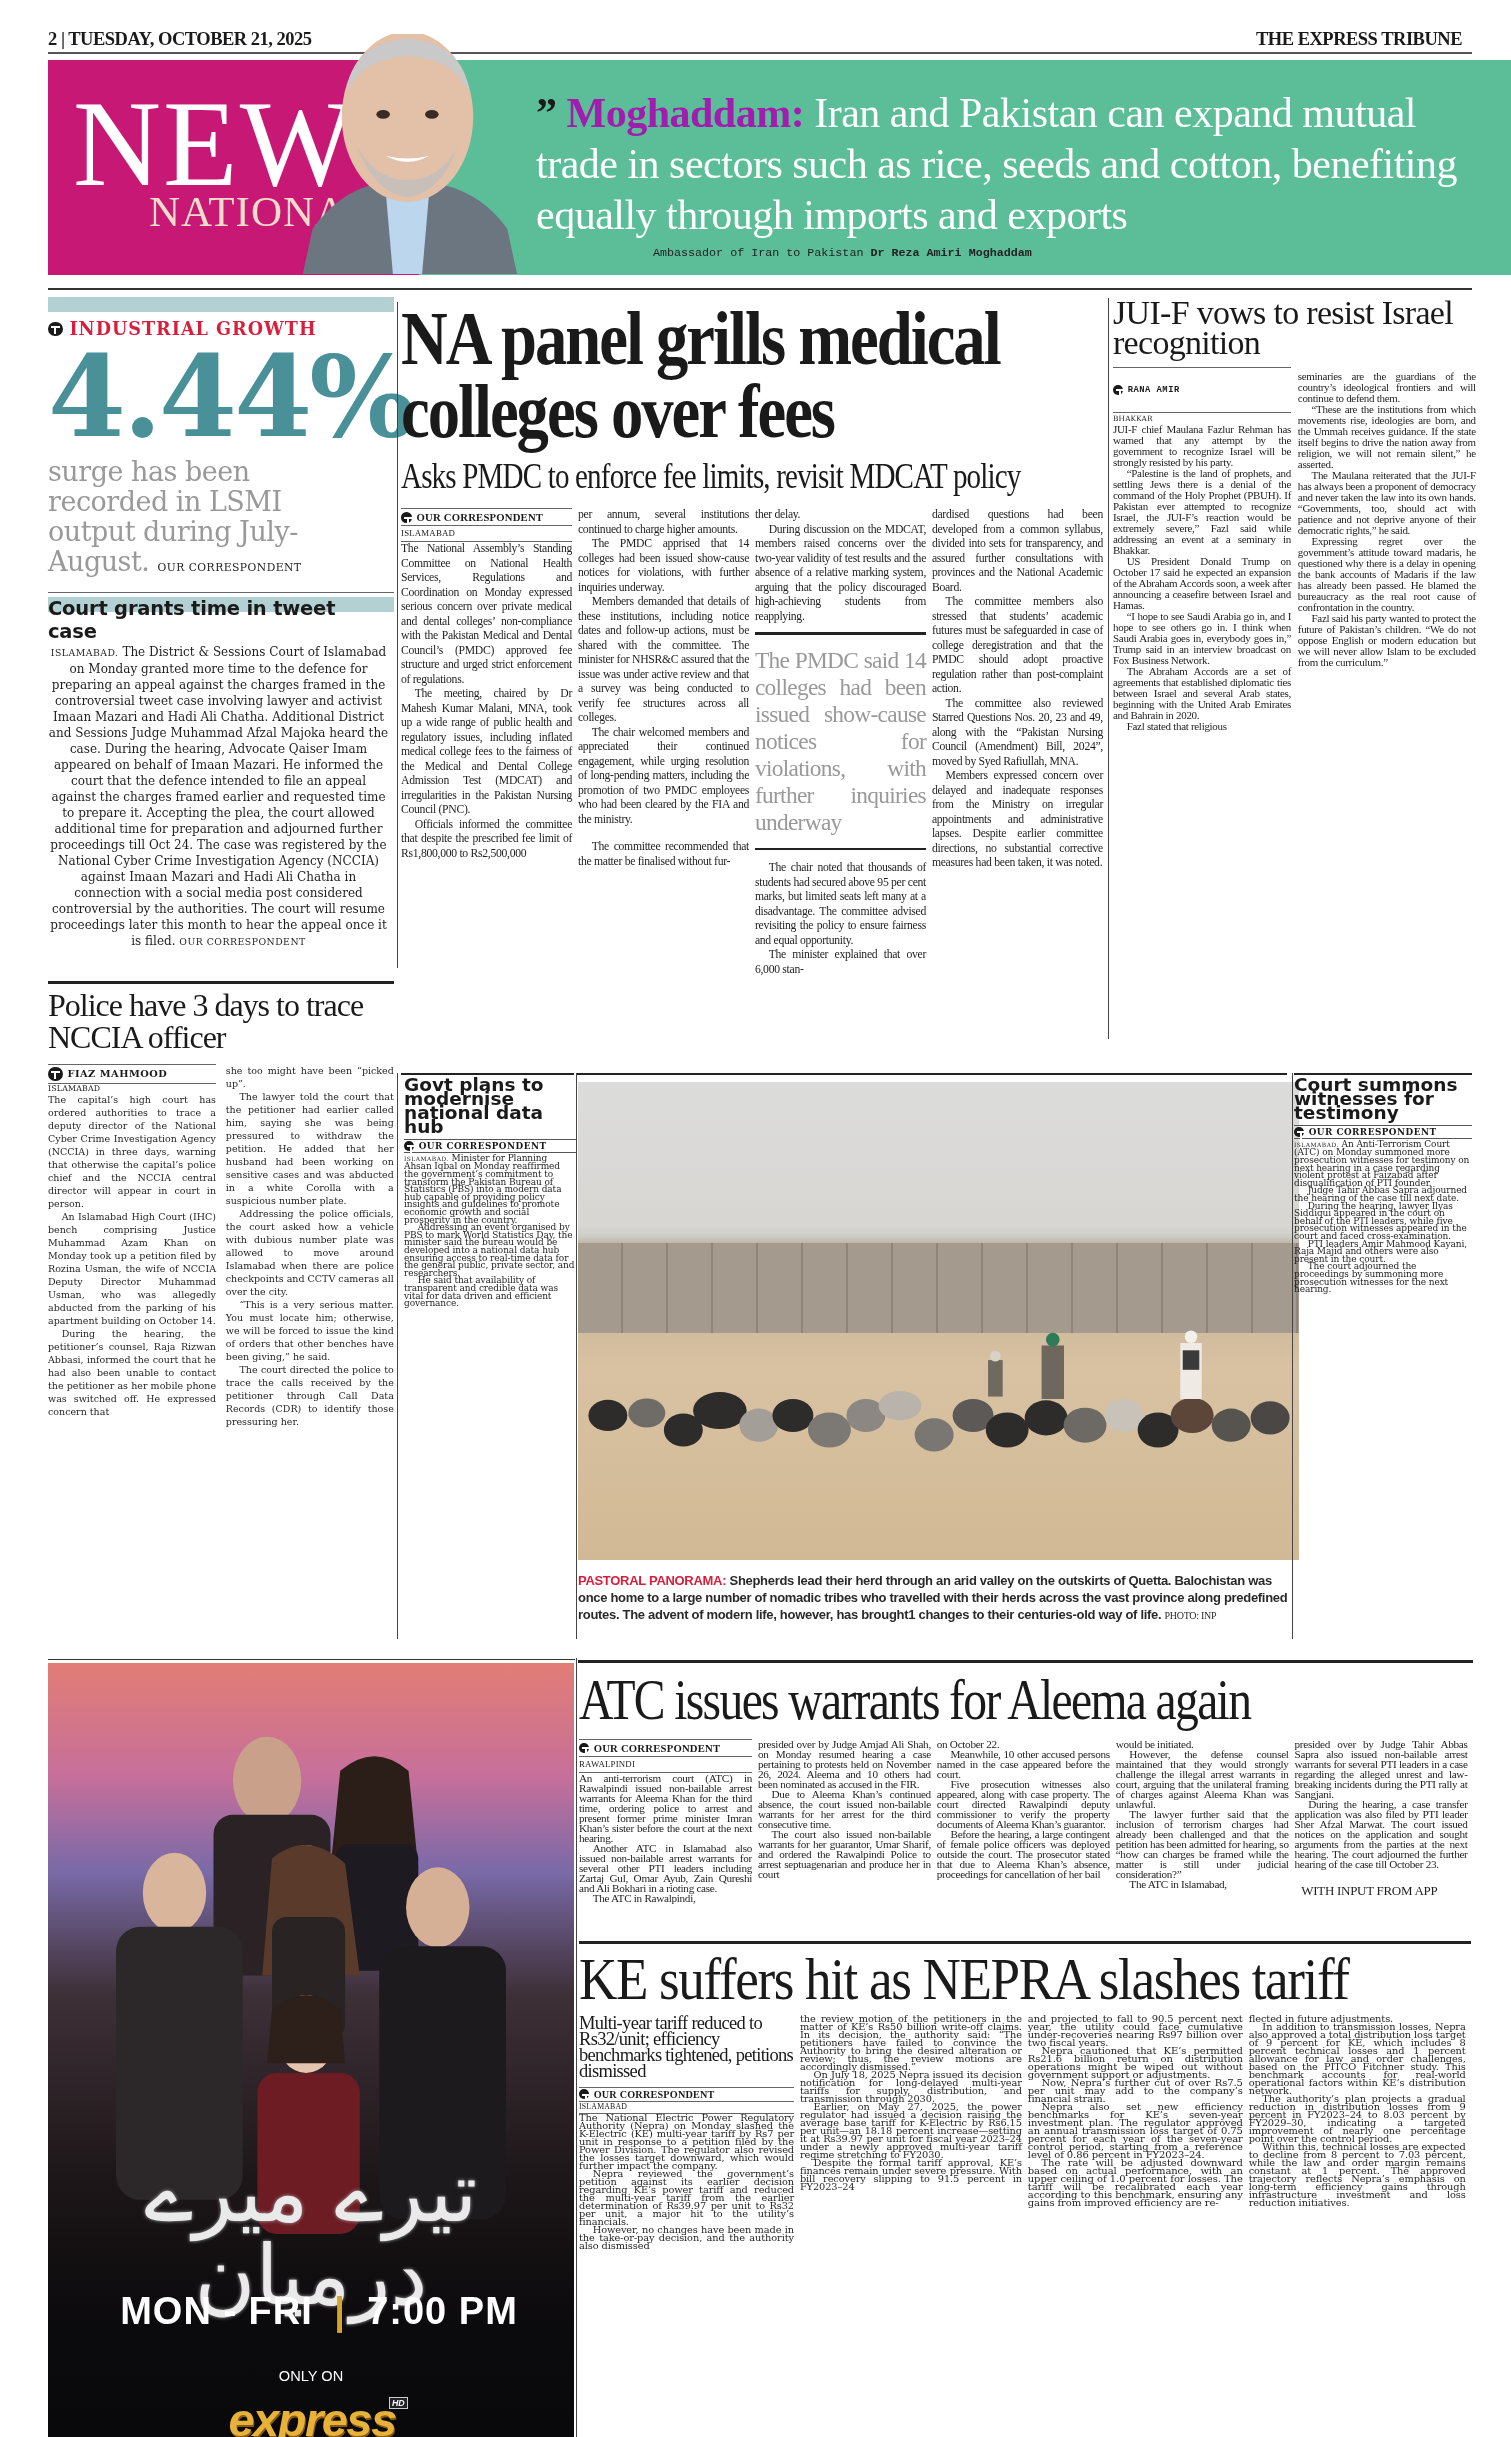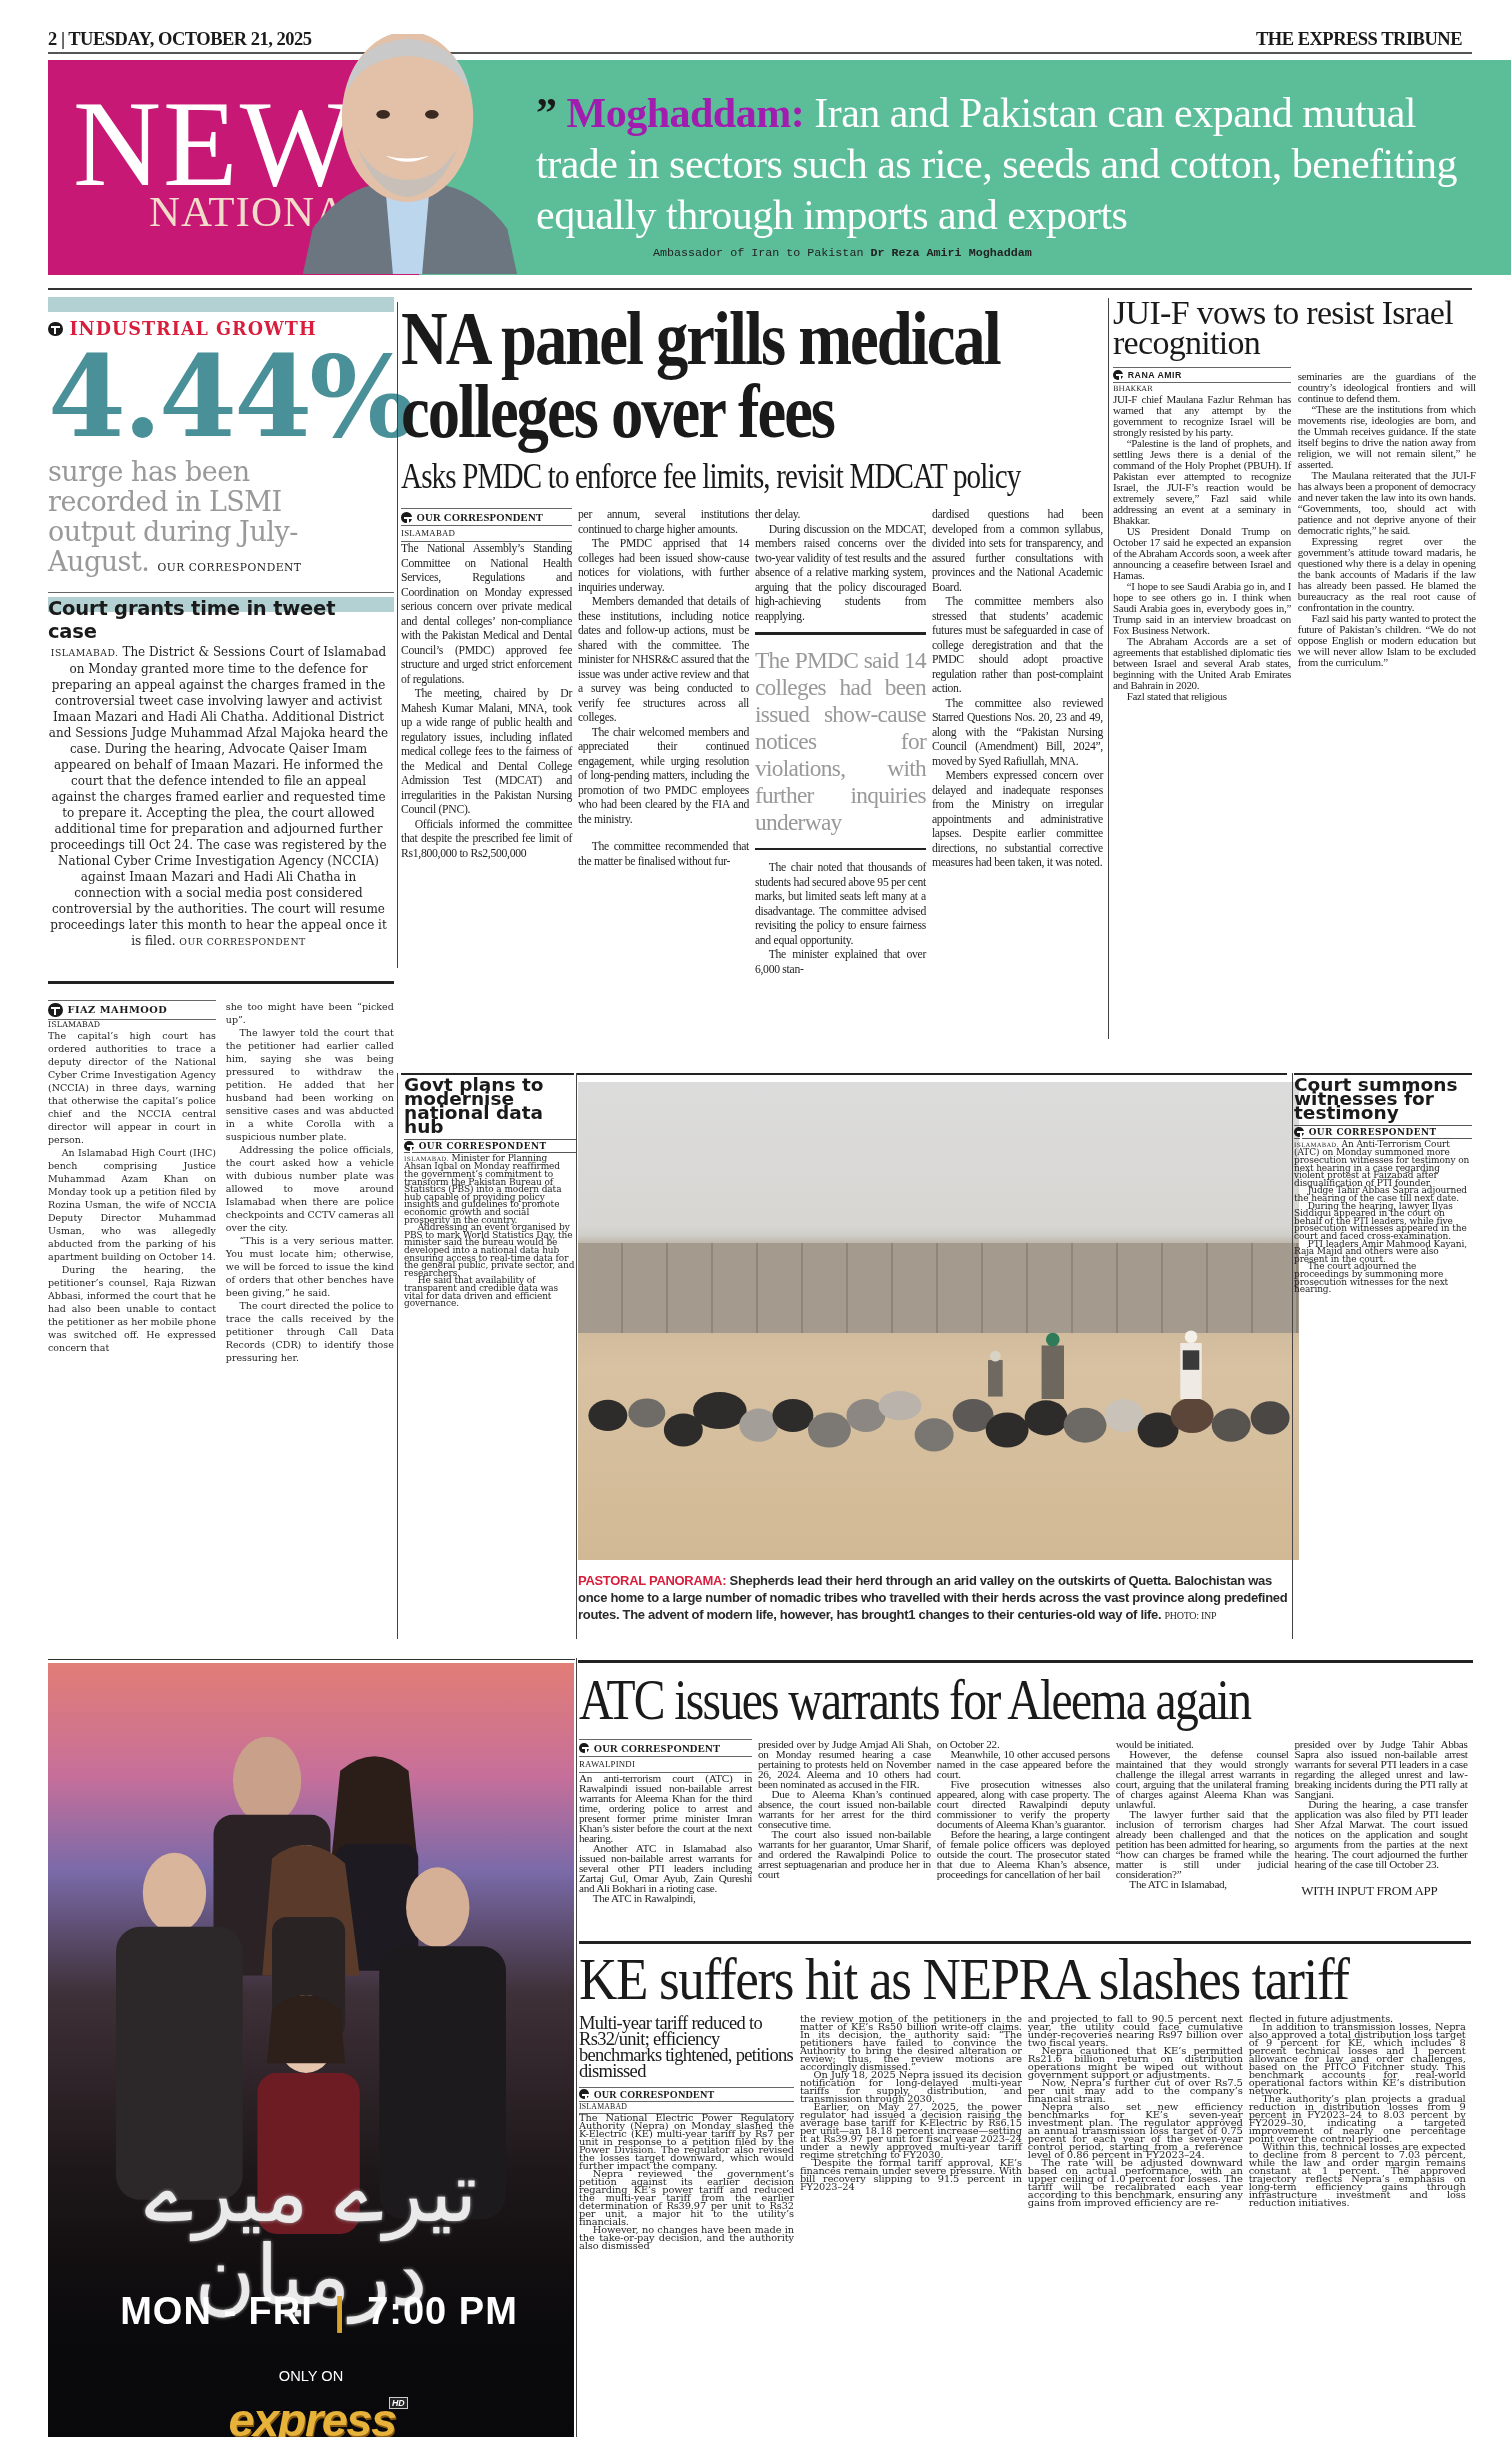--- a/index.html
+++ b/index.html
@@ -106,20 +106,21 @@
   <div class="hl-sans" style="font-size:19.5px;letter-spacing:-0.2px">Court grants time in tweet case</div>
   <div class="body" style="margin-top:1px;font-size:12px;line-height:16px;text-align:center">
     <span class="dateline">ISLAMABAD.</span>
     <span>The District &amp; Sessions Court of Islamabad on Monday granted more time to the defence for preparing an appeal against the charges framed in the controversial tweet case involving lawyer and activist Imaan Mazari and Hadi Ali Chatha. Additional District and Sessions Judge Muhammad Afzal Majoka heard the case. During the hearing, Advocate Qaiser Imam appeared on behalf of Imaan Mazari. He informed the court that the defence intended to file an appeal against the charges framed earlier and requested time to prepare it. Accepting the plea, the court allowed additional time for preparation and adjourned further proceedings till Oct 24. The case was registered by the National Cyber Crime Investigation Agency (NCCIA) against Imaan Mazari and Hadi Ali Chatha in connection with a social media post considered controversial by the authorities. The court will resume proceedings later this month to hear the appeal once it is filed.</span>
     <span class="credit">OUR CORRESPONDENT</span>
   </div>
 </div>
 
 <div class="abs hrule" style="left:48px;top:981px;width:346px;height:2.9px"></div>
 <div class="abs" style="left:48px;top:989px;width:346px">
+  <div class="serif" style="font-size:32px;line-height:32px;letter-spacing:-1px">Police have 3 days to trace NCCIA officer</div>
   <div style="display:flex;gap:9.8px;margin-top:10.7px">
     <div style="width:168px">
       <div class="byline" style="font-family:'DejaVu Serif',serif;font-size:9.8px;letter-spacing:0.5px;border-top:1px solid #666">
         <span class="tlogo"></span>
         <span>FIAZ MAHMOOD</span>
       </div>
       <div class="place" style="font-family:'DejaVu Serif',serif;font-size:7.8px;border-bottom:none;padding:0">ISLAMABAD</div>
       <div class="body" style="font-size:9.5px;line-height:13px">
         <p class="first">The capital’s high court has ordered authorities to trace a deputy director of the National Cyber Crime Investigation Agency (NCCIA) in three days, warning that otherwise the capital’s police chief and the NCCIA central director will appear in court in person.</p>
         <p>An Islamabad High Court (IHC) bench comprising Justice Muhammad Azam Khan on Monday took up a petition filed by Rozina Usman, the wife of NCCIA Deputy Director Muhammad Usman, who was allegedly abducted from the parking of his apartment building on October 14.</p>
@@ -190,21 +191,21 @@
       </div>
     </div>
   </div>
 </div>
 
 <div class="abs vrule" style="left:1108px;top:298px;height:741px;width:0.5px"></div>
 <div class="abs" style="left:1113px;top:298px;width:390px">
   <div class="serif" style="font-size:34px;line-height:30px;letter-spacing:-0.7px">JUI-F vows to resist Israel recognition</div>
   <div style="display:flex;gap:6.8px;margin-top:8.8px">
     <div style="width:178px">
-      <div class="byline" style="font-family:Liberation Sans, sans-serif;font-size:8.8px;letter-spacing:0.5px;border-bottom:0.5px solid #666;padding:2px 0">
+      <div class="byline" style="font-family:Liberation Mono, monospace;font-size:8.8px;letter-spacing:0.5px;border-bottom:0.5px solid #666;padding:17px 0">
         <span class="tlogo" style="width:9.8px;height:9.8px"></span>
         <span>RANA AMIR</span>
       </div>
       <div class="place" style="font-family:'DejaVu Serif',serif;font-size:7.3px;border-bottom:none;padding:1px 0">BHAKKAR</div>
       <div class="cond" style="font-size:11px;line-height:11px">
         <p class="first">JUI-F chief Maulana Fazlur Rehman has warned that any attempt by the government to recognize Israel will be strongly resisted by his party.</p>
         <p>“Palestine is the land of prophets, and settling Jews there is a denial of the command of the Holy Prophet (PBUH). If Pakistan ever attempted to recognize Israel, the JUI-F’s reaction would be extremely severe,” Fazl said while addressing an event at a seminary in Bhakkar.</p>
         <p>US President Donald Trump on October 17 said he expected an expansion of the Abraham Accords soon, a week after announcing a ceasefire between Israel and Hamas.</p>
         <p>“I hope to see Saudi Arabia go in, and I hope to see others go in. I think when Saudi Arabia goes in, everybody goes in,” Trump said in an interview broadcast on Fox Business Network.</p>
         <p>The Abraham Accords are a set of agreements that established diplomatic ties between Israel and several Arab states, beginning with the United Arab Emirates and Bahrain in 2020.</p>

